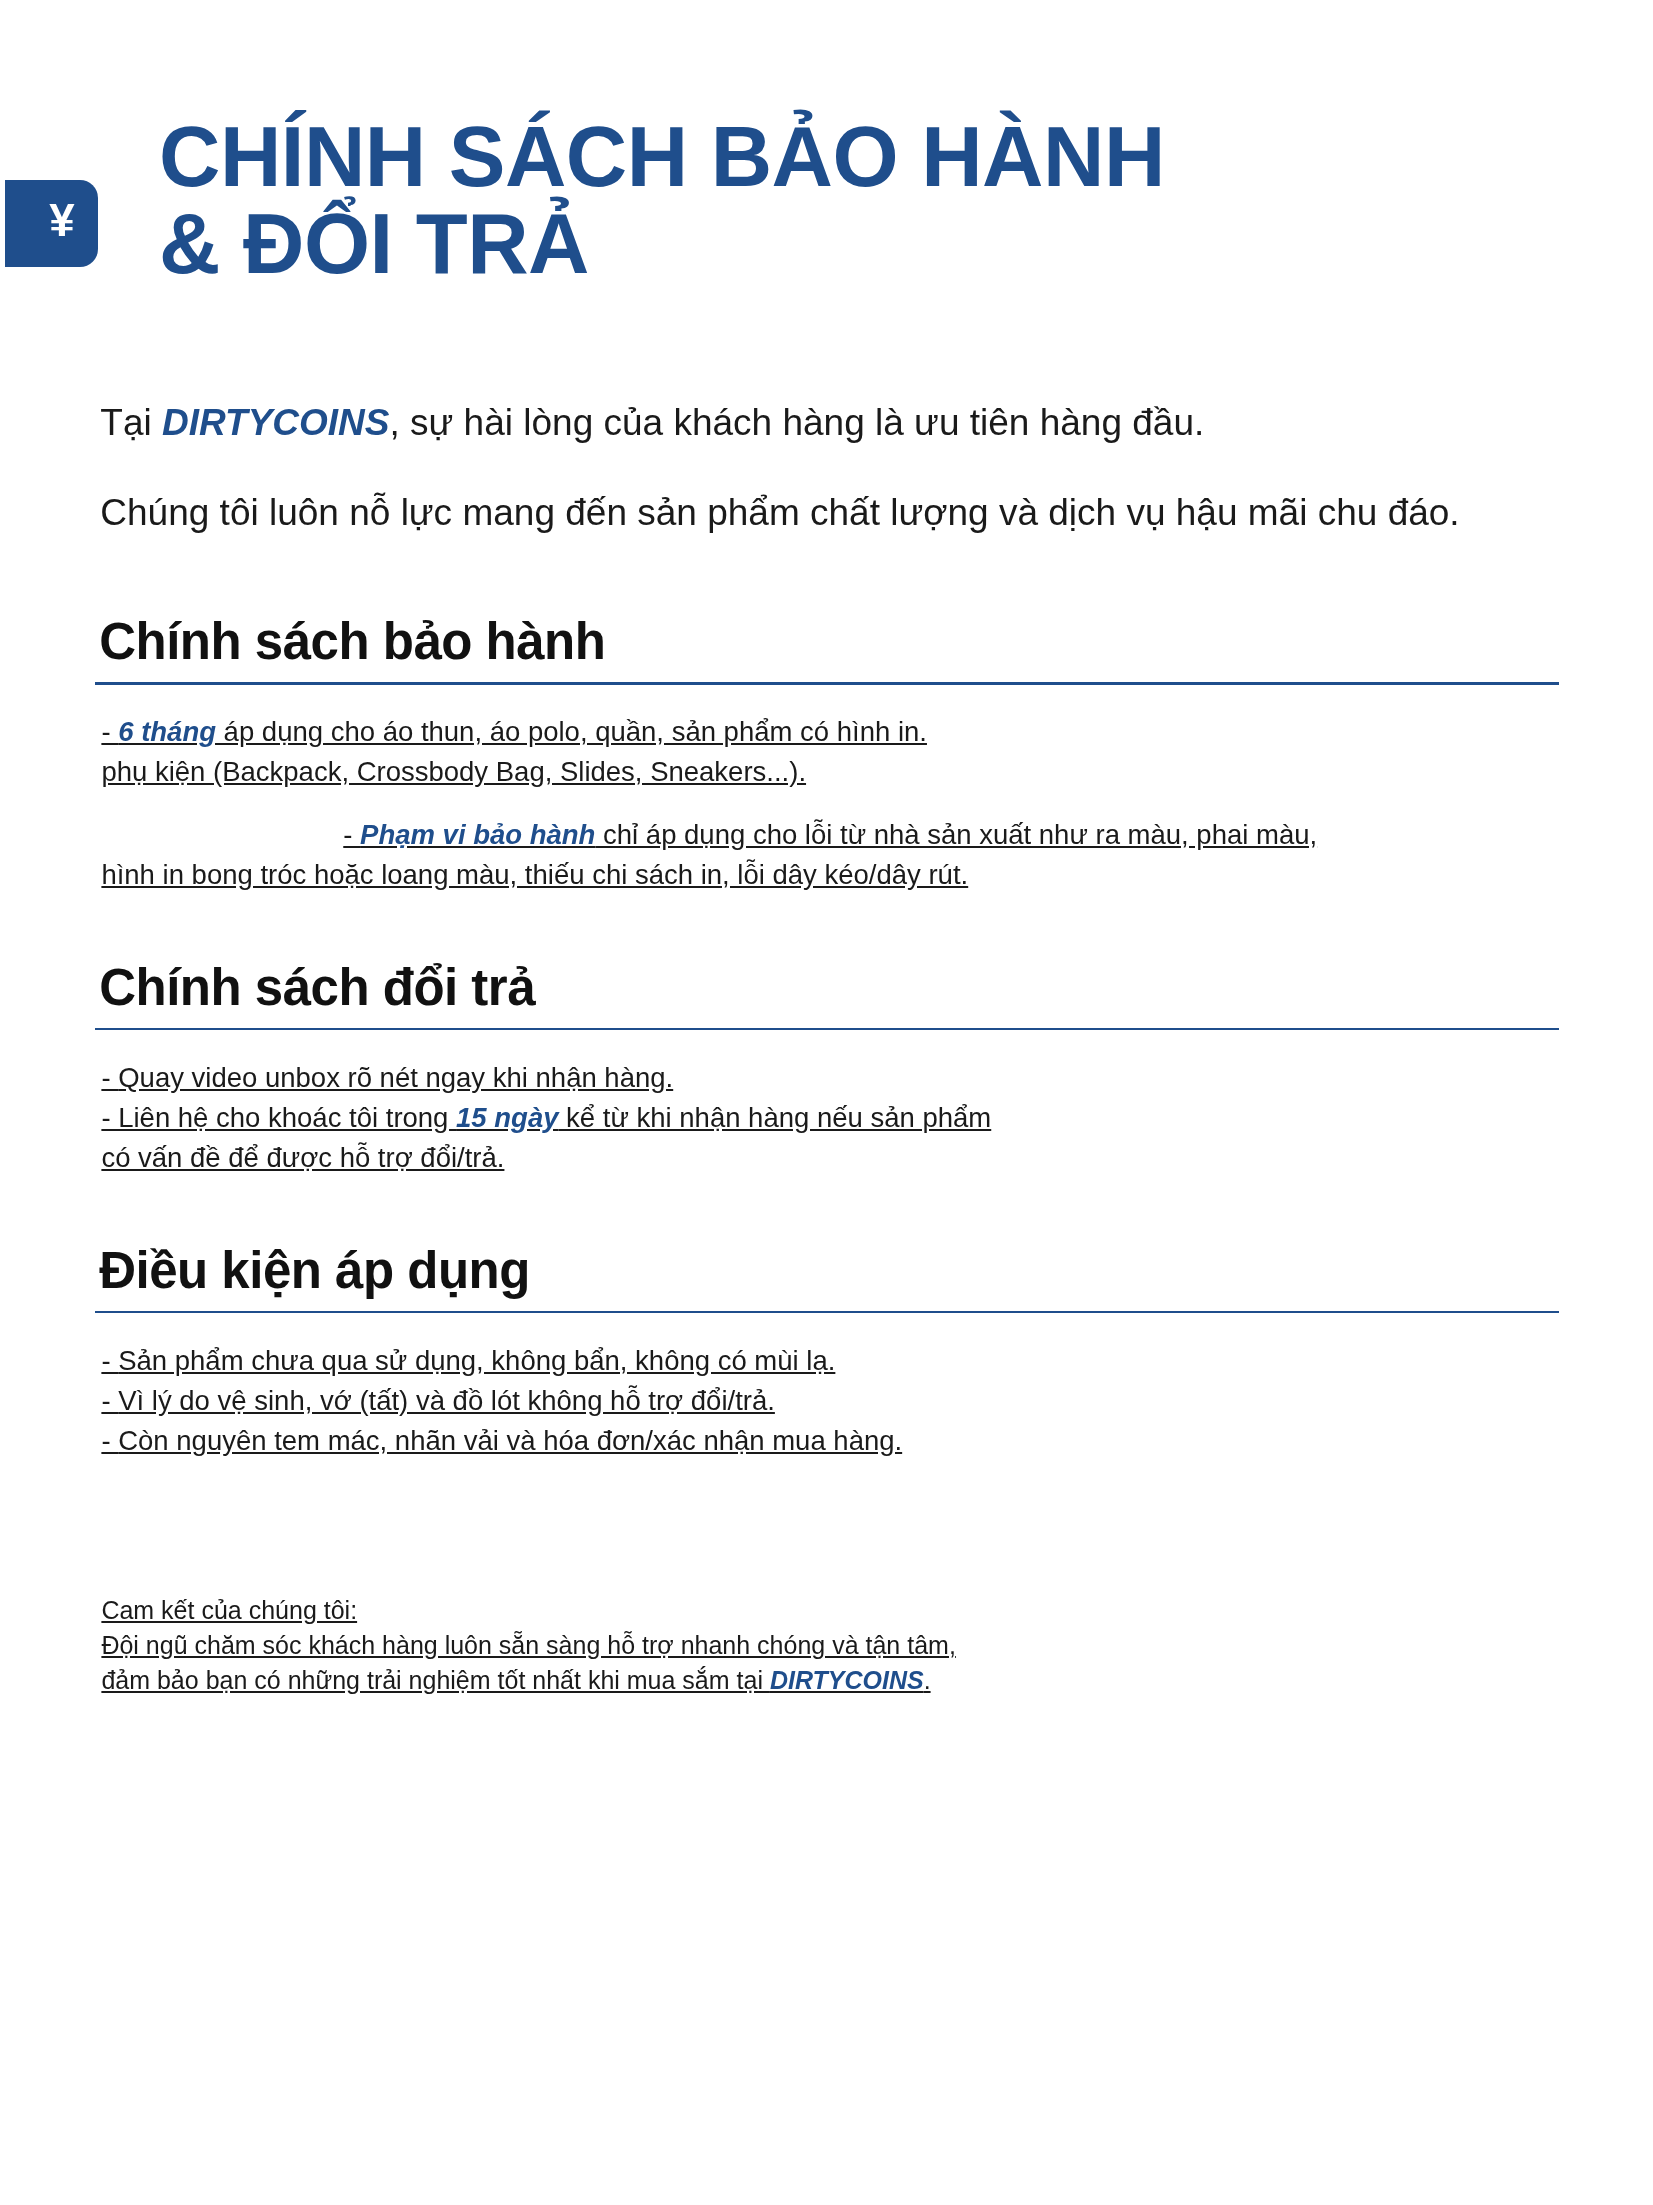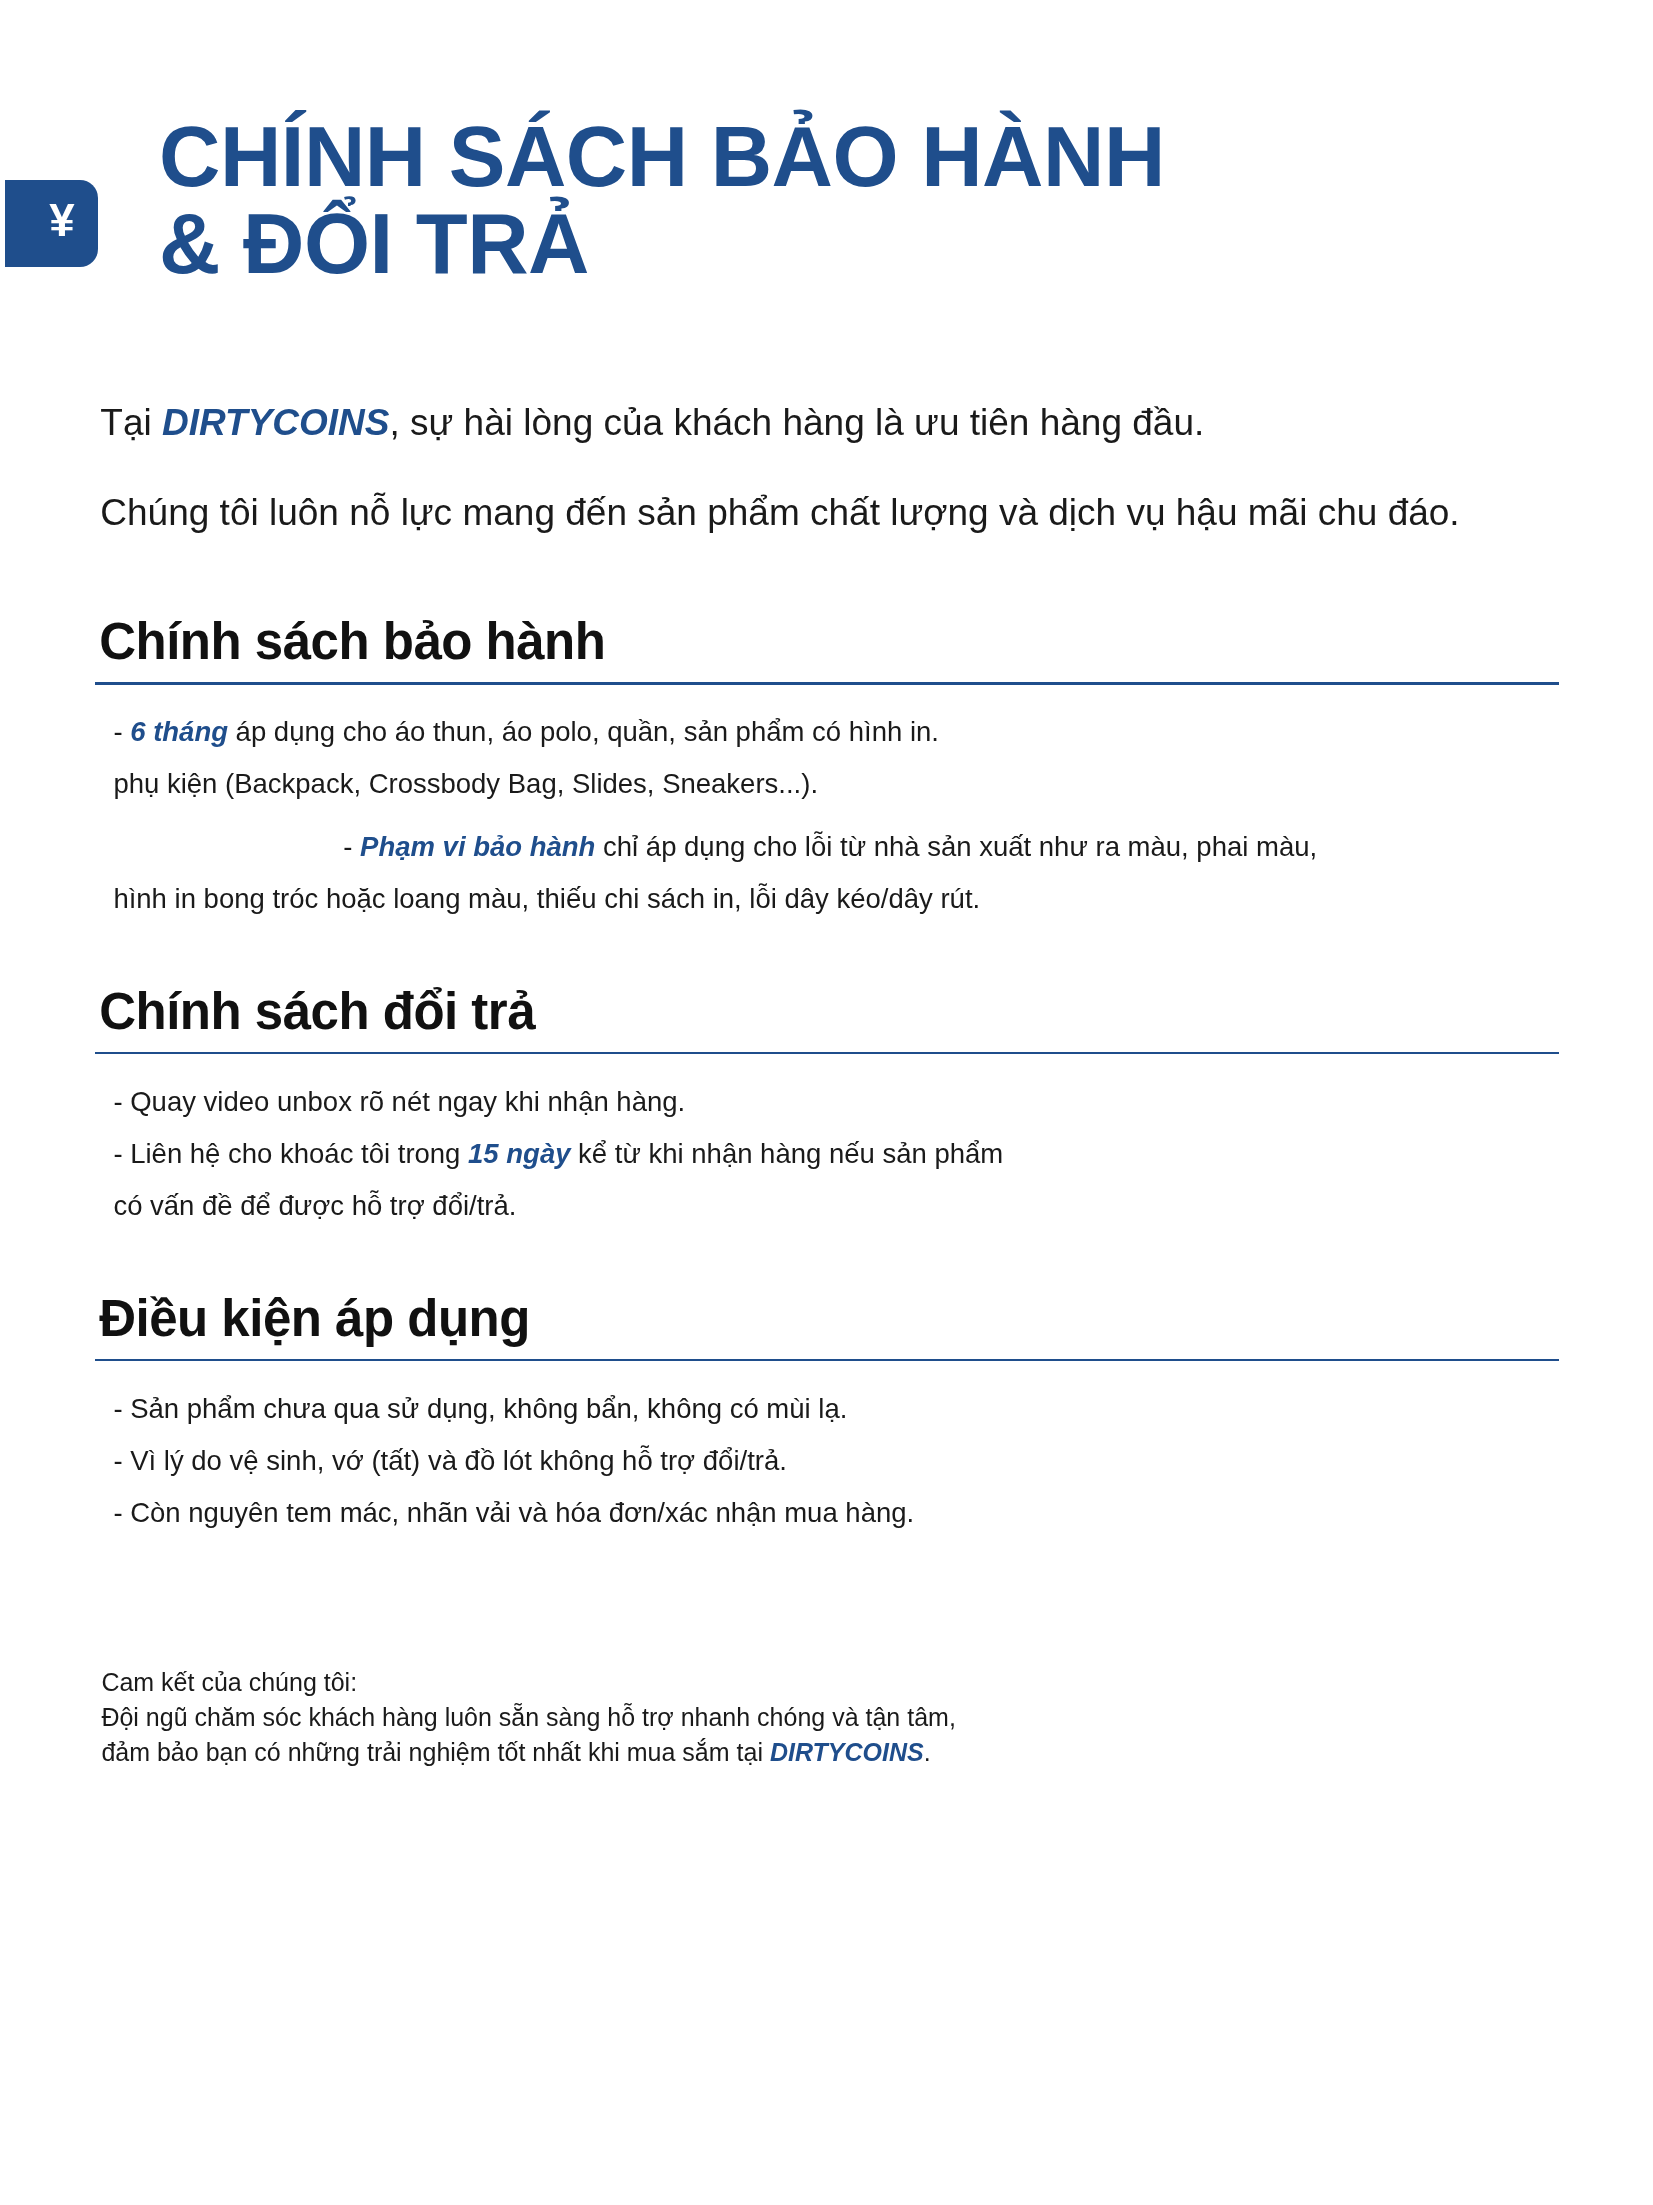--- a/index.html
+++ b/index.html
@@ -90,38 +90,38 @@
     max-width: 1477px;
   }
 
   .body-block {
     margin-top: 27.5px;
     padding-left: 6.4px;
     font-size: 27.5px;
     line-height: 1.46;
     color: #1a1a1a;
   }
-  .body-block p { margin: 12px; }
+  .body-block p { margin: 0; text-decoration: underline; }
   .body-block p + p { margin-top: 0; }
   .body-block .gap { margin-top: 22px; text-align: center; }
   .hl {
     color: #1f4e8c;
     font-weight: 800;
     font-style: italic;
   }
 
   
   .footer {
     margin-top: 132px;
     padding-left: 6.4px;
     font-size: 25px;
     line-height: 1.40;
     color: #1a1a1a;
   }
-  .footer p { margin: 0; }
+  .footer p { margin: 0; text-decoration: underline; }
   .footer .brand {
     color: #1f4e8c;
     font-weight: 700;
     font-style: italic;
   }
 </style>
 </head>
 <body>
 
 <div class="page">

